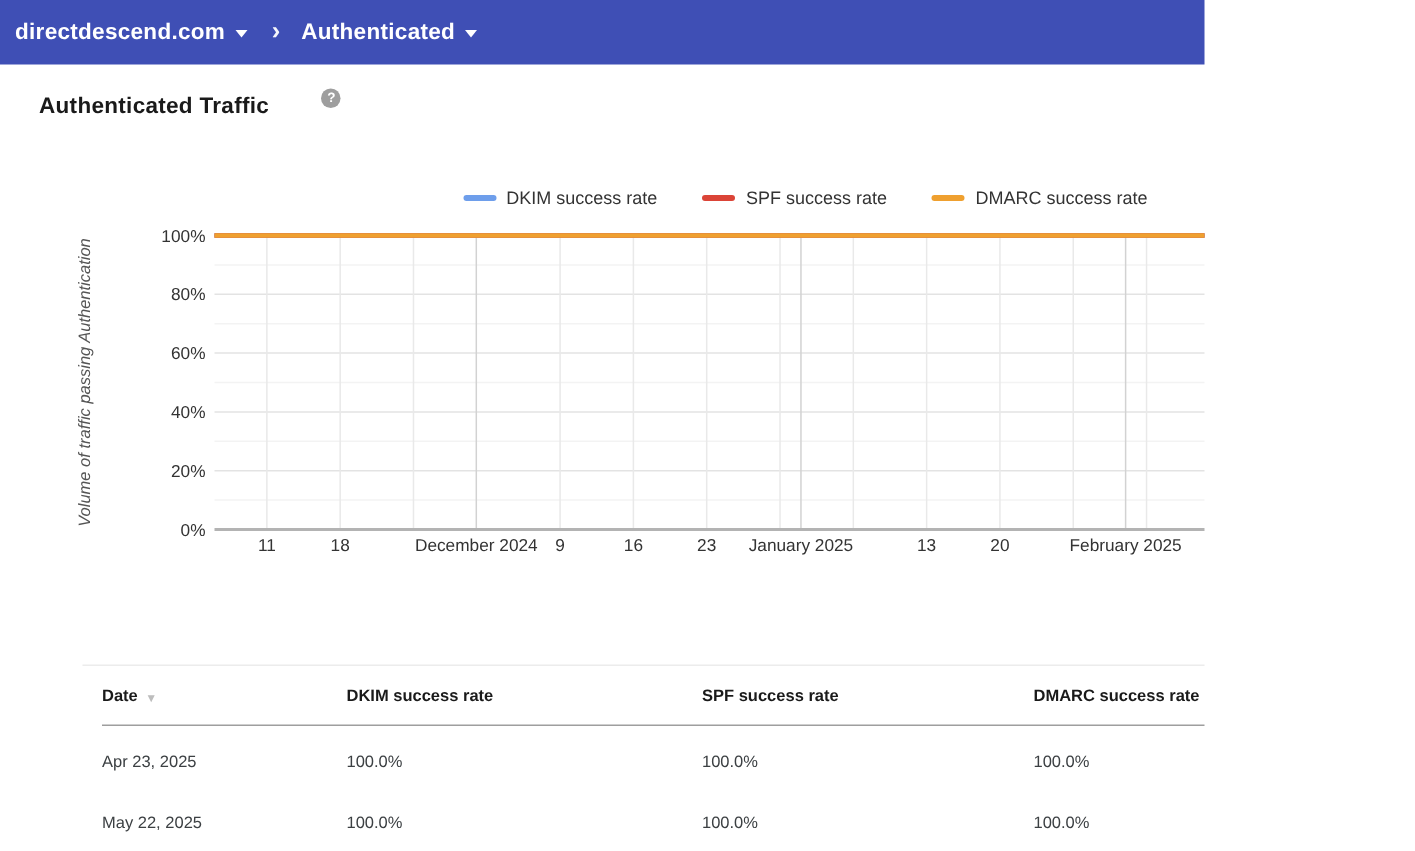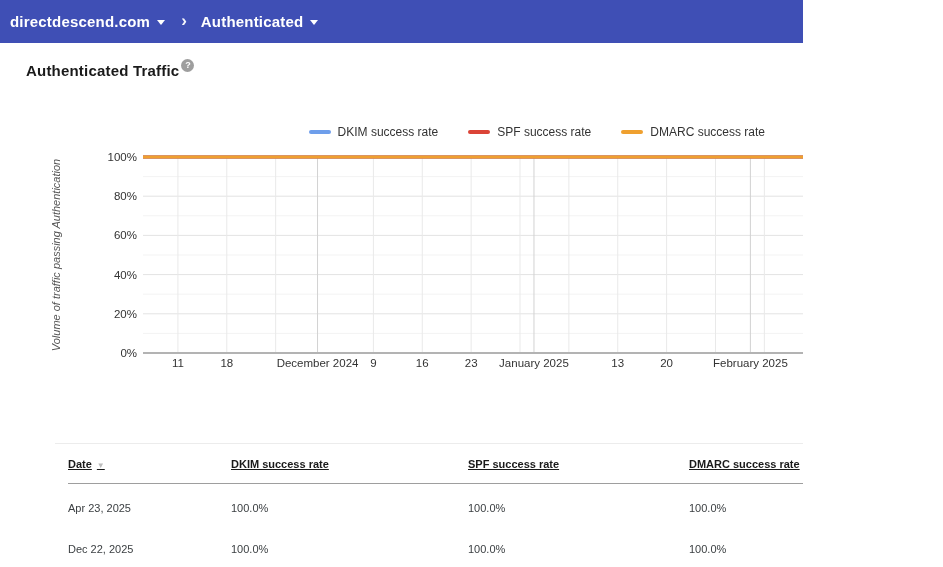--- a/index.html
+++ b/index.html
@@ -9,42 +9,42 @@
 
   
   .topbar{position:absolute;left:0;top:0;width:943px;height:43px;background:#3f4fb5;
           display:flex;align-items:center;padding:0 10px;color:#fff;}
   .crumb{display:flex;align-items:center;cursor:pointer;font-size:15px;font-weight:bold;letter-spacing:.2px;}
   .caret{width:0;height:0;border-left:4px solid transparent;border-right:4px solid transparent;
          border-top:5px solid #ffffff;display:inline-block;margin-left:7px;margin-top:2px;}
   .crumb-sep{font-size:17px;font-weight:bold;color:rgba(255,255,255,.95);margin:0 14px 0 16px;margin-top:-2px;}
 
   
-  .title-row{position:absolute;left:26px;top:62px;display:flex;align-items:flex-start;}
+  .title-row{position:absolute;left:26px;top:62px;display:flex;align-items:flex-start;gap:33px;}
   .page-title{font-size:15px;font-weight:bold;color:#1a1a1a;letter-spacing:.2px;}
   .help-icon{width:13px;height:13px;border-radius:50%;background:#9e9e9e;color:#fff;
              font-size:9px;font-weight:bold;line-height:13px;text-align:center;
              margin-left:2px;margin-top:-3px;cursor:pointer;}
 
   
   .legend{position:absolute;top:125px;right:38px;display:flex;gap:30px;align-items:center;}
   .legend-item{display:flex;align-items:center;gap:7px;}
   .legend-swatch{width:22px;height:4px;border-radius:2px;display:inline-block;}
   .legend-label{font-size:12px;color:#333;}
 
   
   svg.chart{position:absolute;left:0;top:100px;}
   svg text{font-family:"Liberation Sans",sans-serif;}
 
   
   .data-table{position:absolute;left:55px;top:443px;width:878px;border-top:1px solid #ececec;
               padding-left:13px;}
   .thead{display:grid;grid-template-columns:163px 237px 221px 1fr;height:40px;align-items:center;
          border-bottom:1px solid #9e9e9e;}
-  .th{font-size:11px;font-weight:bold;color:#1a1a1a;display:flex;align-items:flex-end;cursor:pointer;text-decoration:underline;}
+  .th{font-size:11px;font-weight:bold;color:#1a1a1a;display:flex;align-items:flex-end;cursor:pointer;}
   .sort-icon{font-size:8px;color:#bdbdbd;margin-left:5px;margin-top:-1px;}
   .trow{display:grid;grid-template-columns:163px 237px 221px 1fr;height:41px;align-items:center;}
   .trow:first-of-type{margin-top:3px;}
   .td{font-size:11px;color:#3c4043;}
 </style>
 </head>
 <body>
 
 <div class="app">
 
@@ -151,21 +151,21 @@
         </div>
       </div>
     <div>
         <div class="trow">
           <div class="td">Apr 23, 2025</div>
           <div class="td">100.0%</div>
           <div class="td">100.0%</div>
           <div class="td">100.0%</div>
         </div>
         <div class="trow">
-          <div class="td">Dec 22, 2025</div>
+          <div class="td">May 22, 2025</div>
           <div class="td">100.0%</div>
           <div class="td">100.0%</div>
           <div class="td">100.0%</div>
         </div>
       </div>
   </div>
 
 </div>
 
 </body></html>

